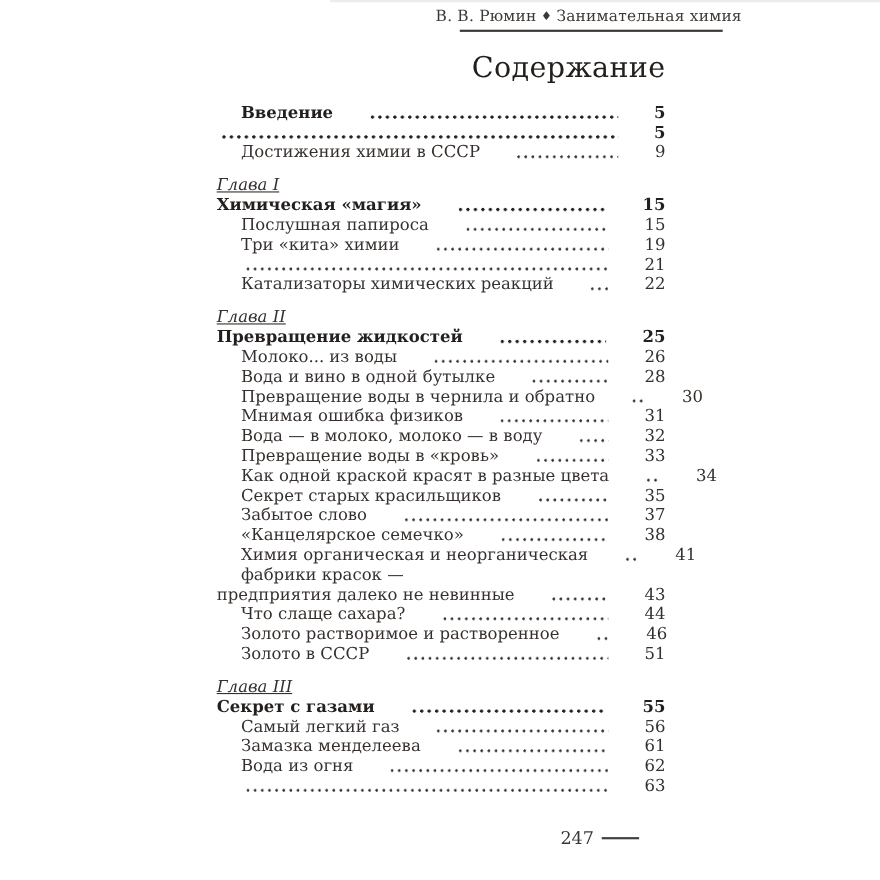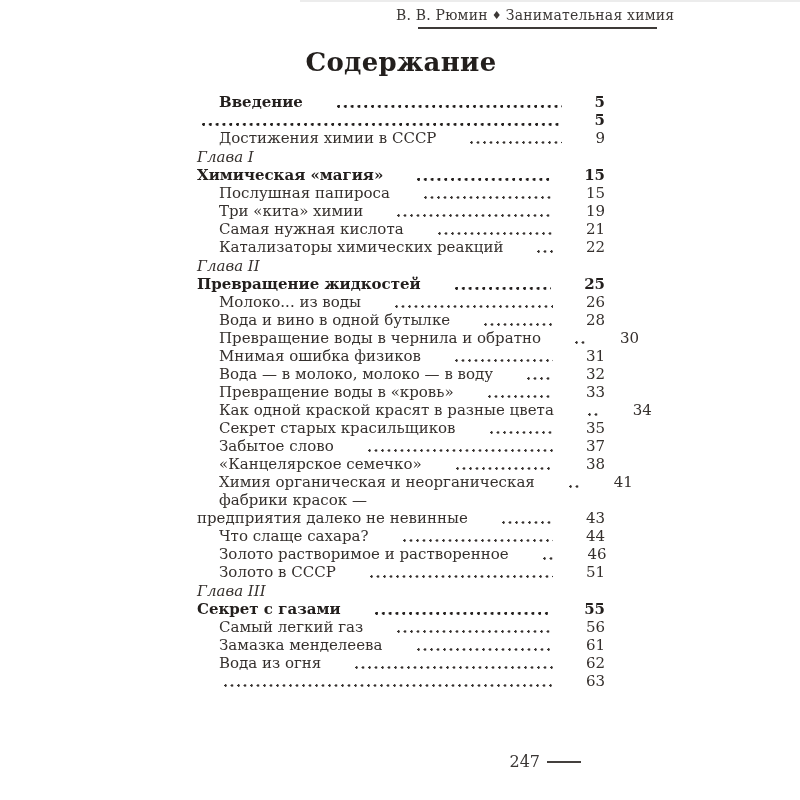--- a/index.html
+++ b/index.html
@@ -44,42 +44,42 @@
     position: absolute;
     left: 418px; top: 27px;
     width: 239px; height: 1.5px;
     background: var(--rule);
   }
 
   .toc-title {
     position: absolute;
     left: 197px; top: 48px;
     width: 408px;
-    text-align: center;
+    text-align: right;
     font-size: 26px;
     line-height: 28px;
-    font-weight: bold;
+    font-weight: normal;
     color: var(--ink-bold);
     letter-spacing: 0.3px;
   }
 
   .toc {
     position: absolute;
     left: 197px; top: 93px;
     width: 408px;
     font-size: 15px;
     line-height: 18px;
   }
   .toc-row {
     display: flex;
     height: 18px;
     align-items: baseline;
     gap: 29px;
   }
-  .toc-row.gap { margin-top: 1px; }
+  .toc-row.gap { margin-top: 12px; text-decoration: underline; }
   .toc-row.indent { padding-left: 22px; }
   .toc-row.chapter { font-style: italic; }
   .toc-row.bold { font-weight: bold; color: var(--ink-bold); }
   .label { white-space: nowrap; }
   .pagenum { white-space: nowrap; padding-left: 3px; }
 
   .leader {
     flex: 1 1 auto;
     align-self: flex-end;
     height: 3px;
@@ -155,21 +155,20 @@
         <span class="label">Послушная папироса</span>
         <span class="leader"></span>
         <span class="pagenum">15</span>
       </div>
       <div class="toc-row indent">
         <span class="label">Три «кита» химии</span>
         <span class="leader"></span>
         <span class="pagenum">19</span>
       </div>
       <div class="toc-row indent">
-        <span class="label">Самая нужная кислота</span>
         <span class="leader"></span>
         <span class="pagenum">21</span>
       </div>
       <div class="toc-row indent">
         <span class="label">Катализаторы химических реакций</span>
         <span class="leader"></span>
         <span class="pagenum">22</span>
       </div>
       <div class="toc-row chapter gap">
         <span class="label">Глава II</span>

